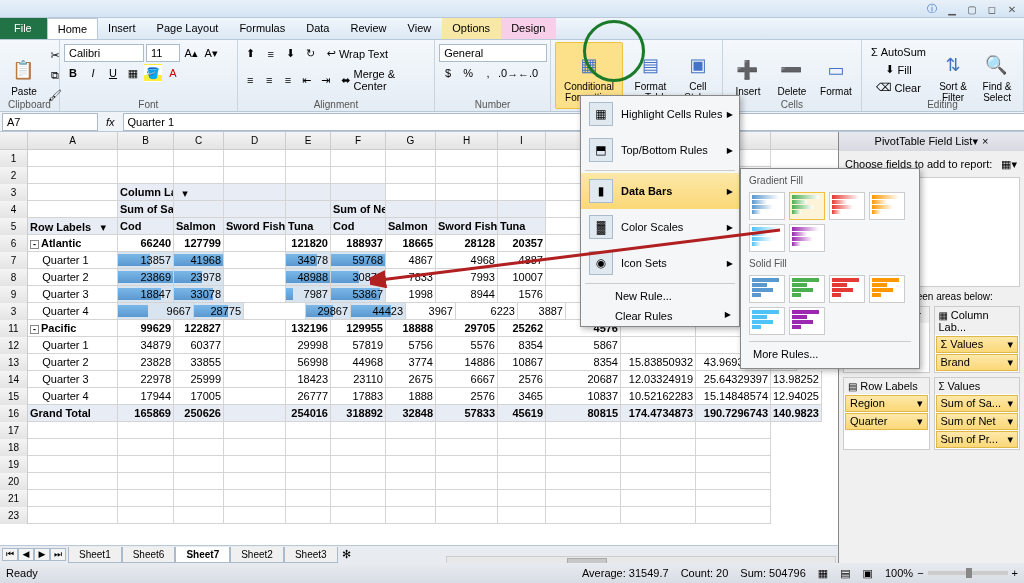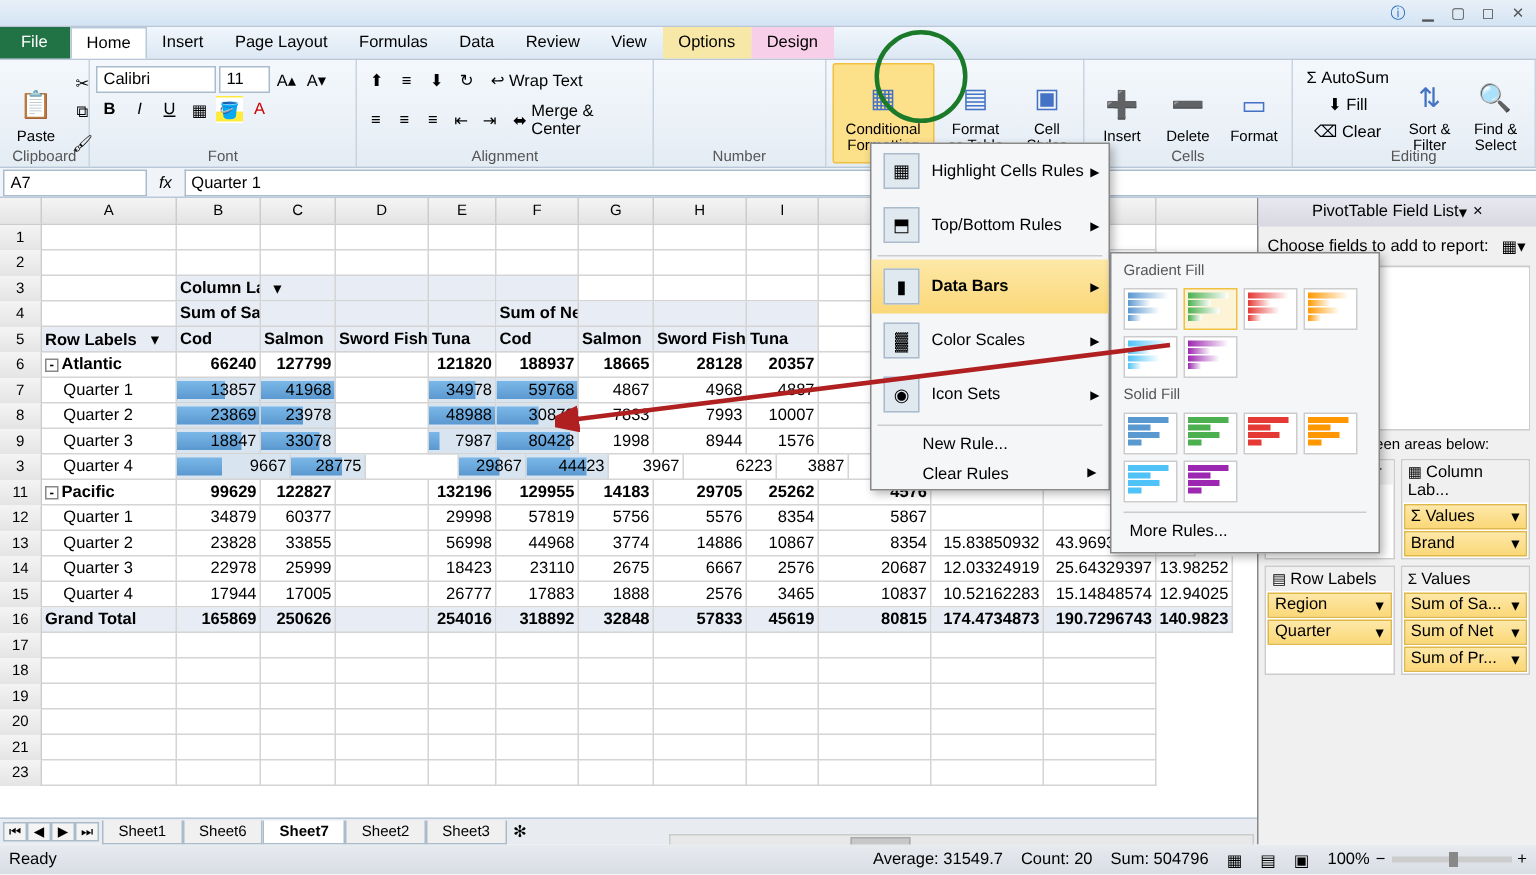--- a/index.html
+++ b/index.html
@@ -197,20 +197,32 @@
         <div class="rbtn" style="flex-direction:row;gap:3px;">
             <span>⬌</span>
             <span>Merge &amp; Center</span>
           </div>
       </div>
     </div>
     <div class="ribbon-group-label">Alignment</div>
   </div>
 
   <div class="ribbon-group" style="width:116px;">
+    <div class="font-controls">
+      <div class="font-row">
+          <input class="font-select" style="width: 108px;" value="General">
+        </div>
+      <div class="font-row">
+        <span class="tb">$</span>
+        <span class="tb">%</span>
+        <span class="tb">,</span>
+        <span class="tb">.0→</span>
+        <span class="tb">←.0</span>
+      </div>
+    </div>
     <div class="ribbon-group-label">Number</div>
   </div>
 
   <div class="ribbon-group" style="width:174px;">
     <div class="ribbon-btns">
       <div class="rbtn big selected">
         <div class="ricon">▦</div>
         <div class="rlabel">Conditional Formatting</div>
       </div>
       <div class="rbtn big">
@@ -417,21 +429,21 @@
         <div class="cell" style="width: 75px;"></div>
         <div class="cell" style="width: 75px;"></div>
       </div>
       <div class="grid-row">
         <div class="row-header">9</div>
         <div class="cell" style="width: 90px;">&nbsp;&nbsp;&nbsp;&nbsp;Quarter 3</div>
         <div class="cell num selected" style="width: 56px;"><div class="bar-bg" style="width: 78.9602%;"></div><span class="bar-txt">18847</span></div>
         <div class="cell num selected" style="width: 50px;"><div class="bar-bg" style="width: 78.8172%;"></div><span class="bar-txt">33078</span></div>
         <div class="cell num" style="width: 62px;"></div>
         <div class="cell num selected" style="width: 45px;"><div class="bar-bg" style="width: 16.304%;"></div><span class="bar-txt">7987</span></div>
-        <div class="cell num selected" style="width: 55px;"><div class="bar-bg" style="width: 90.1268%;"></div><span class="bar-txt">80428</span></div>
+        <div class="cell num selected" style="width: 55px;"><div class="bar-bg" style="width: 90.1268%;"></div><span class="bar-txt">53867</span></div>
         <div class="cell num" style="width: 50px;">1998</div>
         <div class="cell num" style="width: 62px;">8944</div>
         <div class="cell num" style="width: 48px;">1576</div>
         <div class="cell num" style="width: 75px;">1446</div>
         <div class="cell" style="width: 75px;"></div>
         <div class="cell" style="width: 75px;"></div>
       </div>
       <div class="grid-row">
         <div class="row-header">3</div>
         <div class="cell" style="width: 90px;">&nbsp;&nbsp;&nbsp;&nbsp;Quarter 4</div>
@@ -448,21 +460,21 @@
         <div class="cell" style="width: 75px;"></div>
       </div>
       <div class="grid-row">
         <div class="row-header">11</div>
         <div class="cell bold" style="width: 90px;"><span class="expand-btn">-</span><b>Pacific</b></div>
         <div class="cell num bold" style="width: 56px;">99629</div>
         <div class="cell num bold" style="width: 50px;">122827</div>
         <div class="cell num bold" style="width: 62px;"></div>
         <div class="cell num bold" style="width: 45px;">132196</div>
         <div class="cell num bold" style="width: 55px;">129955</div>
-        <div class="cell num bold" style="width: 50px;">14183</div>
+        <div class="cell num bold" style="width: 50px;">18888</div>
         <div class="cell num bold" style="width: 62px;">29705</div>
         <div class="cell num bold" style="width: 48px;">25262</div>
         <div class="cell num bold" style="width: 75px;">4576</div>
         <div class="cell" style="width: 75px;"></div>
         <div class="cell" style="width: 75px;"></div>
       </div>
       <div class="grid-row">
         <div class="row-header">12</div>
         <div class="cell" style="width: 90px;">&nbsp;&nbsp;&nbsp;&nbsp;Quarter 1</div>
         <div class="cell num" style="width: 56px;">34879</div>

